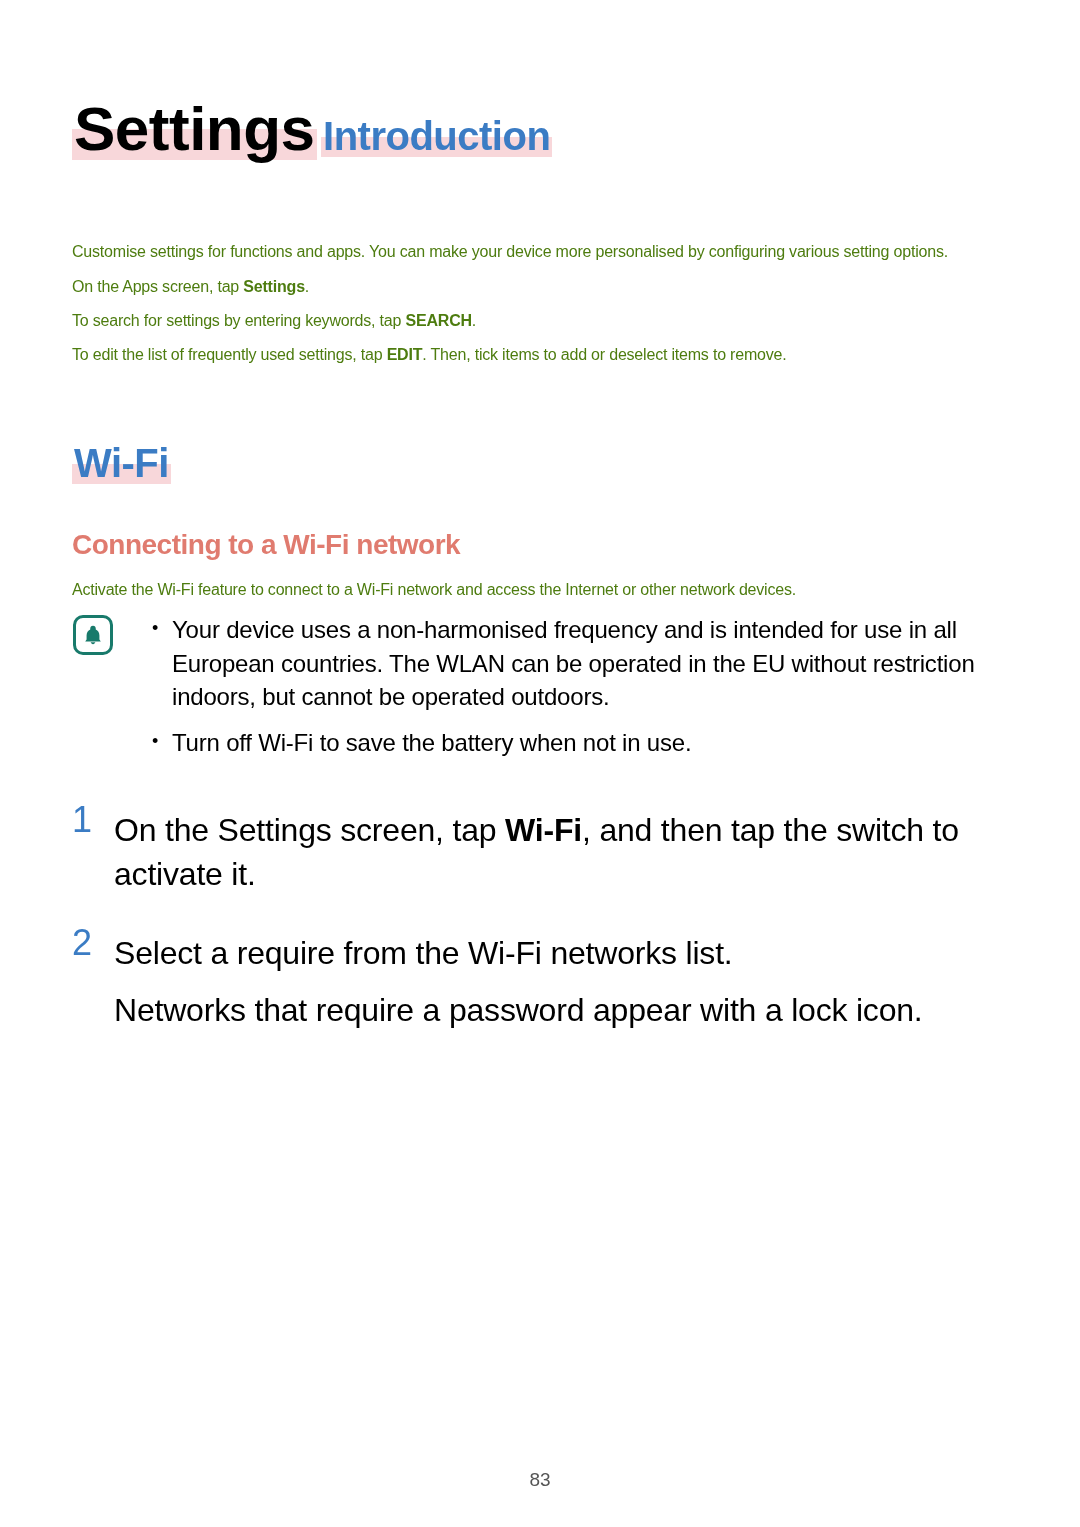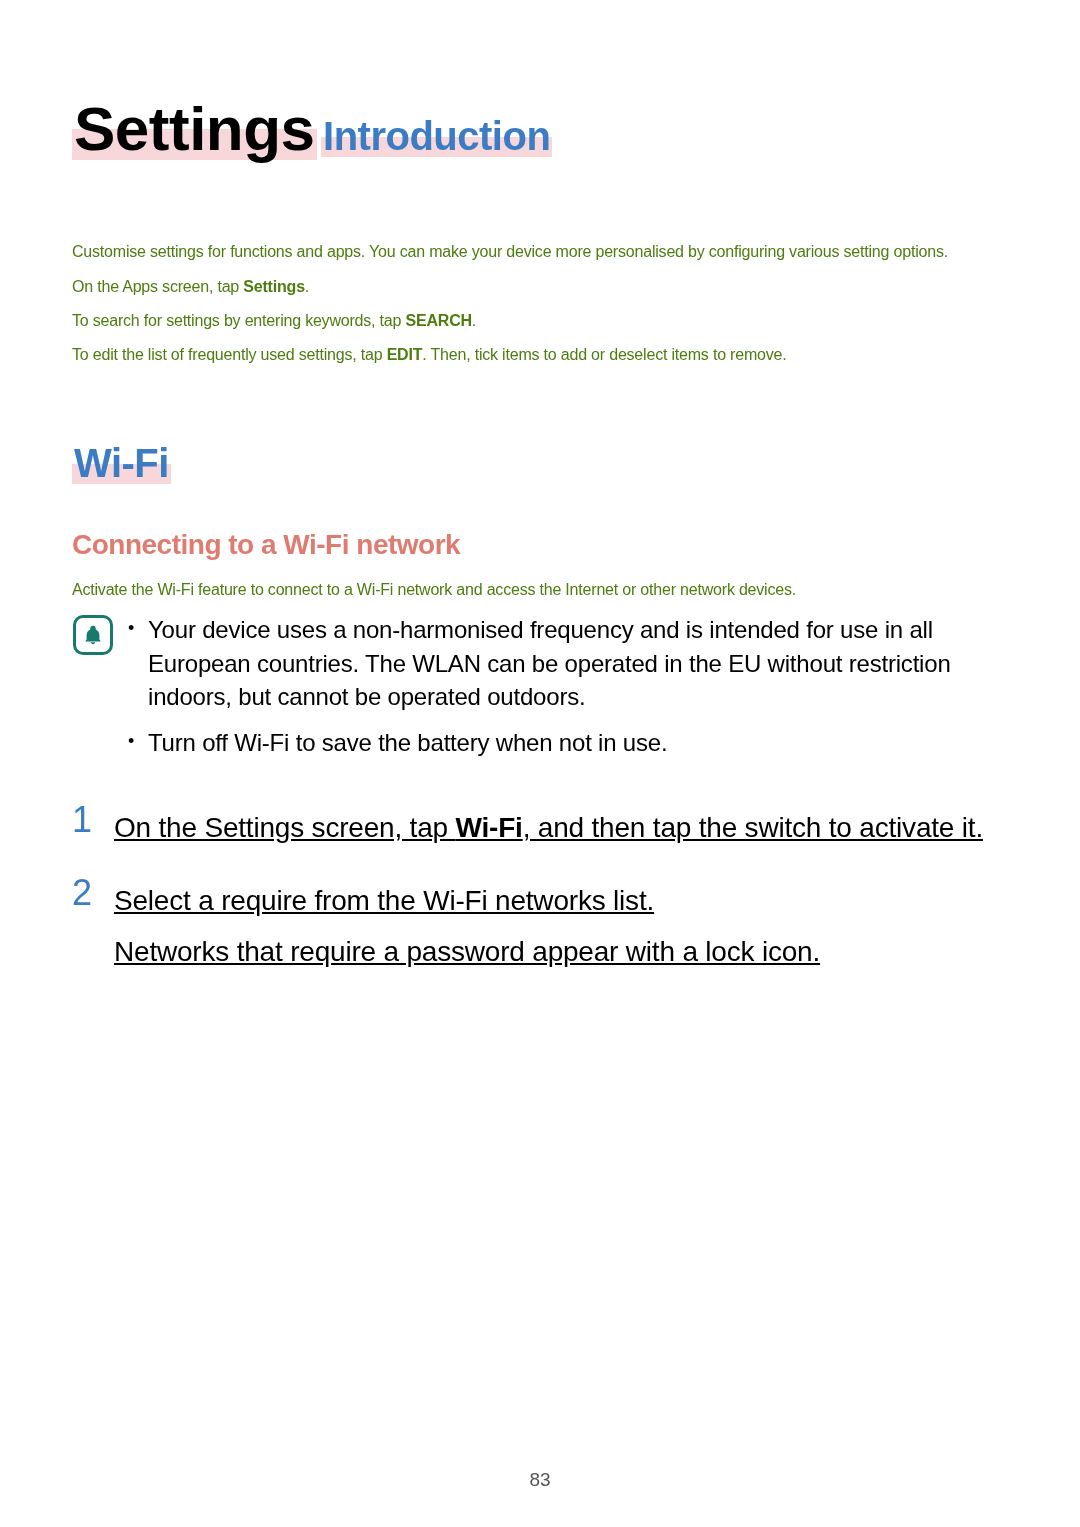--- a/index.html
+++ b/index.html
@@ -54,21 +54,21 @@
     }
     .bold {
       font-weight: 700;
     }
     .section-gap {
       height: 62px;
     }
     .callout-block {
       display: flex;
       align-items: flex-start;
-      gap: 12px;
+      gap: 36px;
       margin-top: 10px;
       margin-bottom: 30px;
     }
     .callout-icon-wrap {
       flex: 0 0 42px;
       display: flex;
       justify-content: center;
       padding-top: 2px;
     }
     .callout-icon {
@@ -112,26 +112,25 @@
     }
     .step-num {
       font-size: 36px;
       font-weight: 400;
       color: #3b7cc4;
       line-height: 1;
       min-width: 24px;
       font-family: "Segoe UI Light", "Helvetica Neue Light", Arial, sans-serif;
     }
     .step-body {
-      font-size: 28px;
+      font-size: 32px;
       line-height: 1.4;
       padding-top: 6px;
       flex: 1;
       letter-spacing: -0.2px;
-      text-decoration: underline;
     }
     .step-body p {
       margin-bottom: 12px;
     }
     .page-number {
       position: absolute;
       bottom: 36px;
       left: 0;
       right: 0;
       text-align: center;

